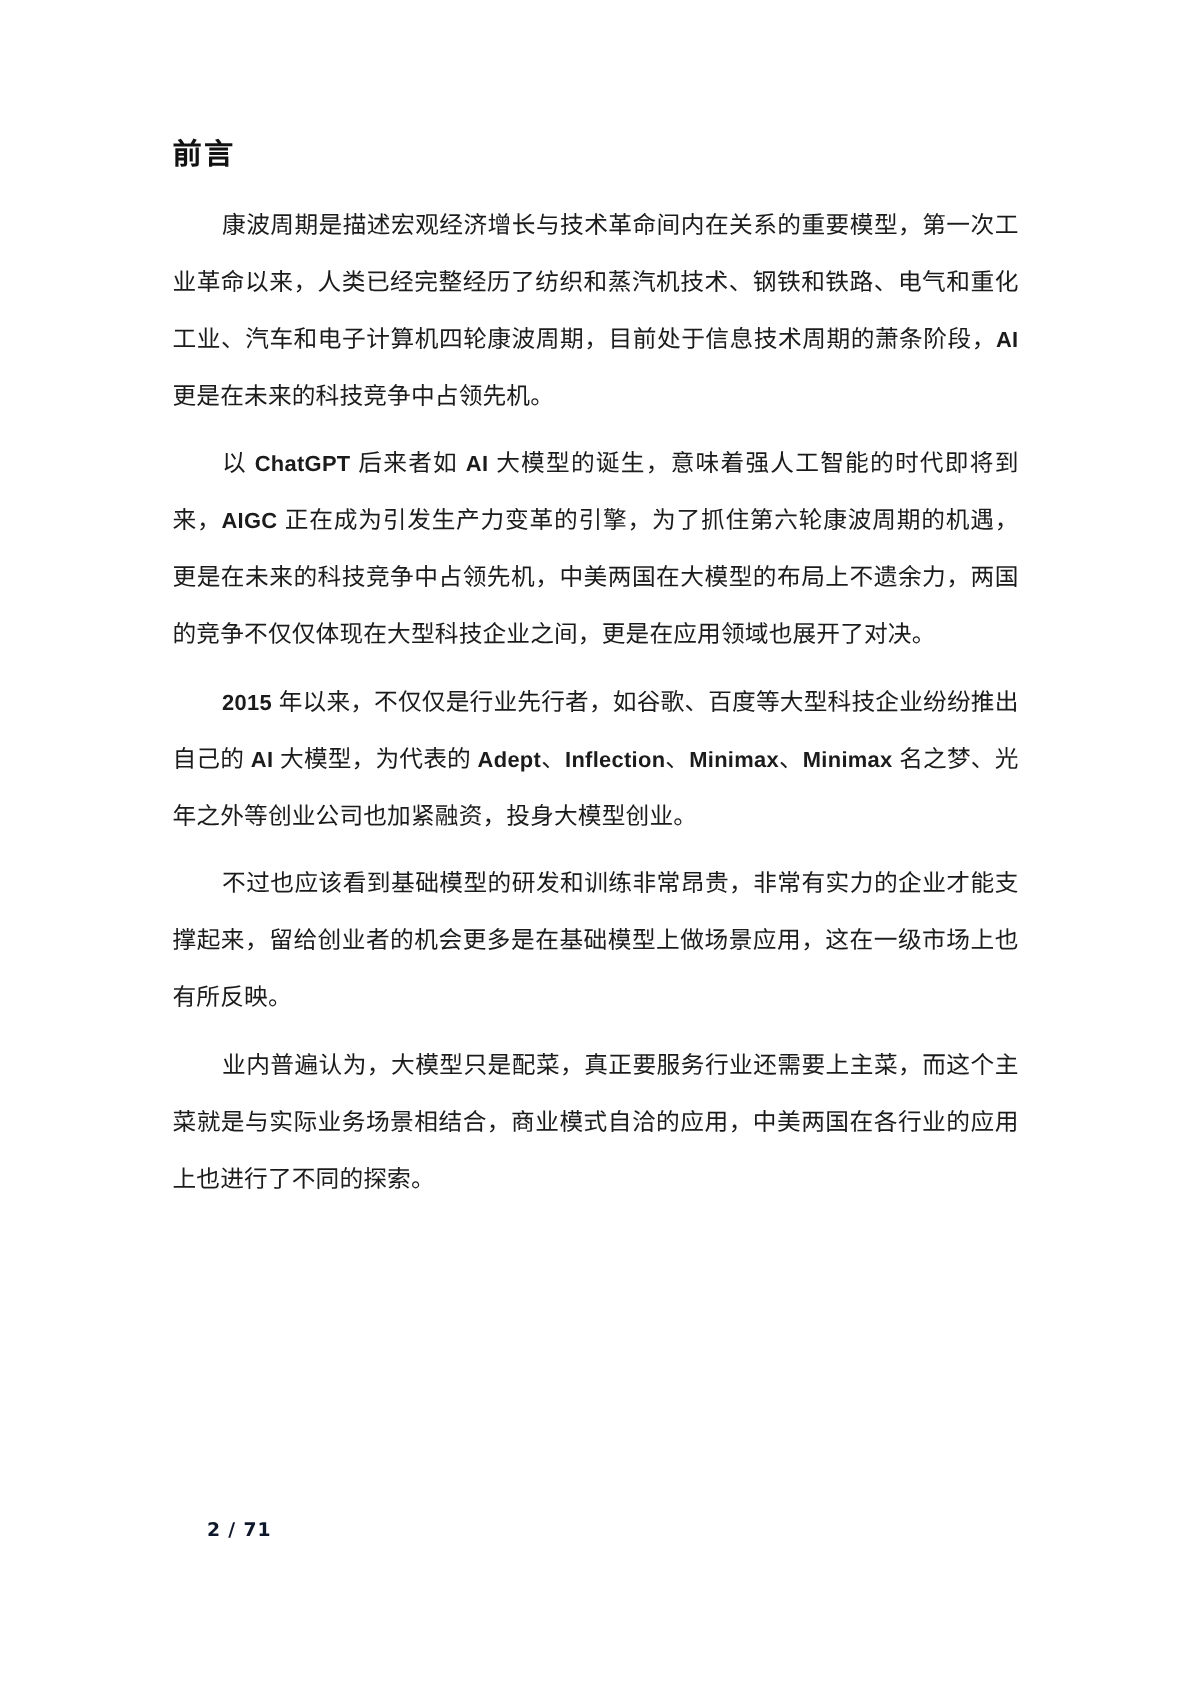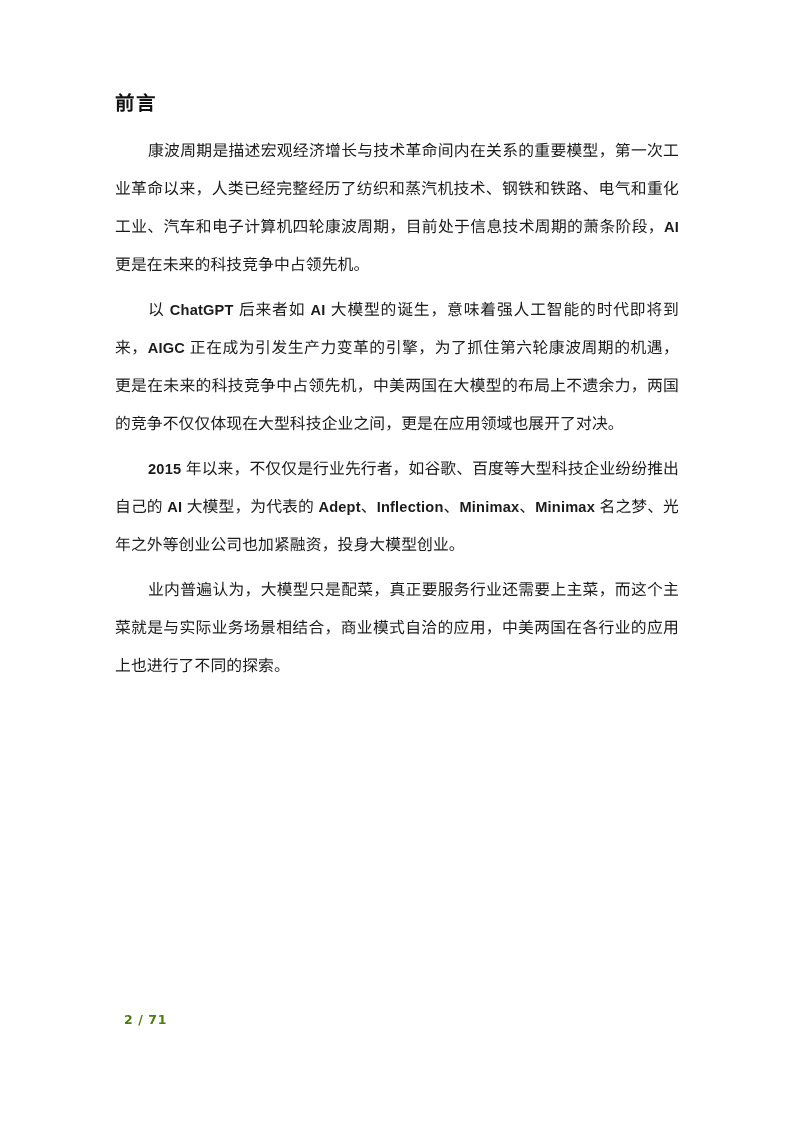--- a/index.html
+++ b/index.html
@@ -62,43 +62,44 @@
   .lat {
     font-family: Liberation Sans, sans-serif;
     font-weight: bold;
     font-size: 14.6px;
     letter-spacing: 0.2px;
   }
 
   
   .footer {
     position: absolute;
-    left: 124px;
+    left: 138px;
     top: 1012px;
     font-family: "DejaVu Sans", "Liberation Sans", sans-serif;
     font-size: 12.5px;
     font-weight: bold;
-    color: #4d7c0f;
+    color: #0f172a;
     letter-spacing: 0.6px;
     white-space: pre;
   }
 </style>
 </head>
 <body>
 
 <div class="page">
 
   <div class="content">
 
     <h1 class="doc-title">前言</h1>
 
     <div id="body-text">
         <p class="para"><span>康波周期是描述宏观经济增长与技术革命间内在关系的重要模型，第一次工业革命以来，人类已经完整经历了纺织和蒸汽机技术、钢铁和铁路、电气和重化工业、汽车和电子计算机四轮康波周期，目前处于信息技术周期的萧条阶段，</span><span class="lat">AI</span><span> 更是在未来的科技竞争中占领先机。</span></p>
         <p class="para"><span>以 </span><span class="lat">ChatGPT</span><span> 后来者如 </span><span class="lat">AI</span><span> 大模型的诞生，意味着强人工智能的时代即将到来，</span><span class="lat">AIGC</span><span> 正在成为引发生产力变革的引擎，为了抓住第六轮康波周期的机遇，更是在未来的科技竞争中占领先机，中美两国在大模型的布局上不遗余力，两国的竞争不仅仅体现在大型科技企业之间，更是在应用领域也展开了对决。</span></p>
         <p class="para"><span class="lat">2015</span><span> 年以来，不仅仅是行业先行者，如谷歌、百度等大型科技企业纷纷推出自己的 </span><span class="lat">AI</span><span> 大模型，为代表的 </span><span class="lat">Adept</span><span>、</span><span class="lat">Inflection</span><span>、</span><span class="lat">Minimax</span><span>、</span><span class="lat">Minimax</span><span> 名之梦、光年之外等创业公司也加紧融资，投身大模型创业。</span></p>
+        <p class="para"><span>不过也应该看到基础模型的研发和训练非常昂贵，非常有实力的企业才能支撑起来，留给创业者的机会更多是在基础模型上做场景应用，这在一级市场上也有所反映。</span></p>
         <p class="para"><span>业内普遍认为，大模型只是配菜，真正要服务行业还需要上主菜，而这个主菜就是与实际业务场景相结合，商业模式自洽的应用，中美两国在各行业的应用上也进行了不同的探索。</span></p>
       </div>
 
   </div>
 
   <div class="footer">2 / 71</div>
 
 </div>
 
 </body></html>

